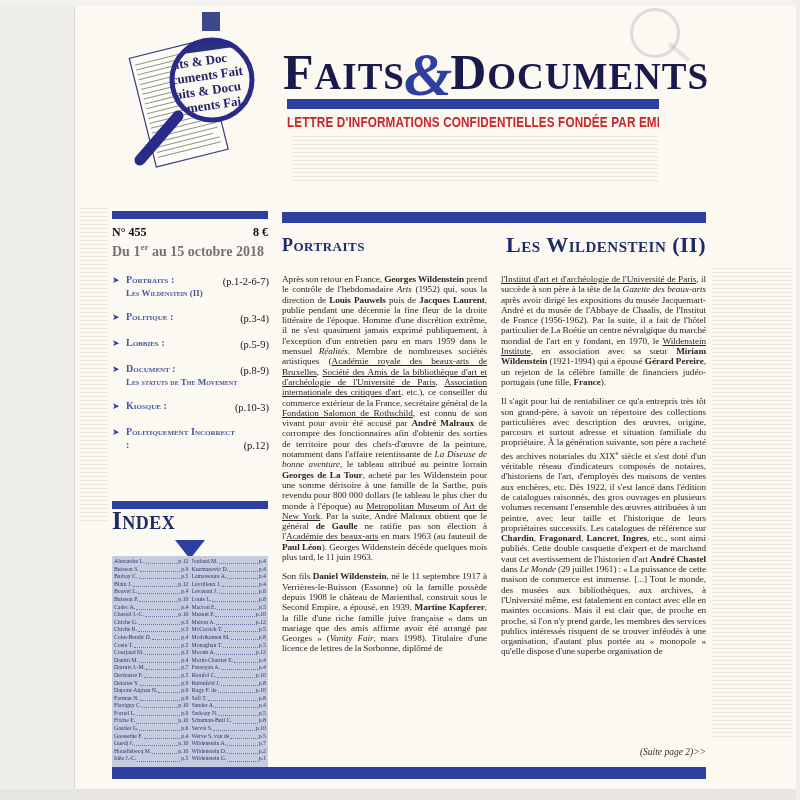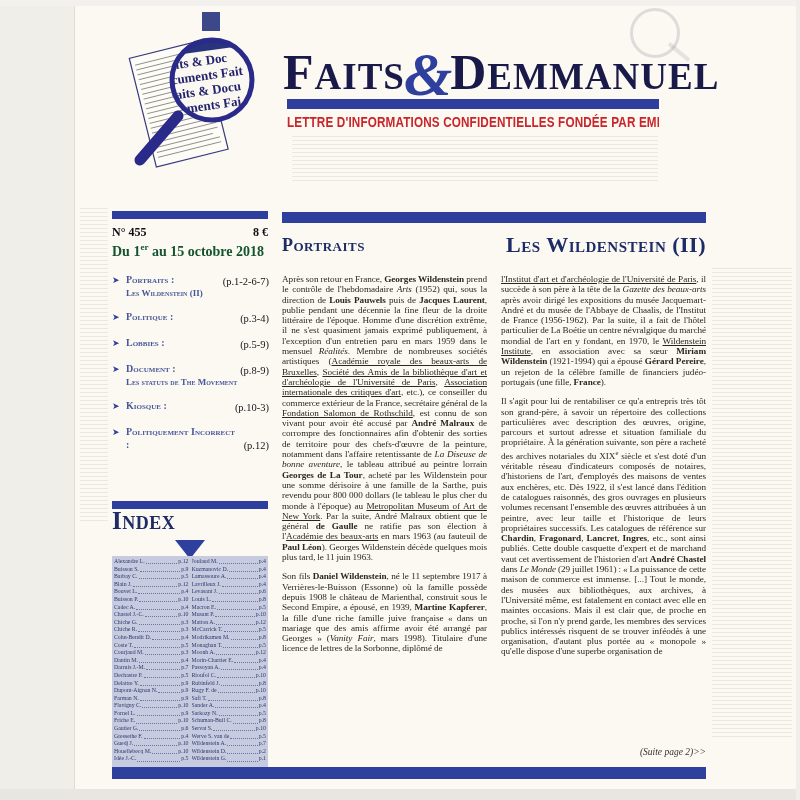--- a/index.html
+++ b/index.html
@@ -42,21 +42,21 @@
 
   
   .sc-head{font-variant:small-caps;font-weight:bold;color:var(--heading_navy);letter-spacing:.5px;}
   .blue-rule{position:absolute;background:var(--blue_bar);}
 
   
   .som-heading{position:absolute;left:112px;top:182px;font-size:25px;line-height:28px;}
   .rule-som{left:112px;top:211px;width:156px;height:8px;}
   .issue-row{position:absolute;left:112px;top:225px;width:156px;display:flex;justify-content:space-between;
     font-weight:bold;font-size:12px;color:#101014;}
-  .date-row{position:absolute;left:112px;top:242px;width:160px;font-weight:bold;font-size:14px;color:#14532d;}
+  .date-row{position:absolute;left:112px;top:242px;width:160px;font-weight:bold;font-size:14px;color:#737373;}
   .date-row sup{font-size:9px;}
   .som-items{position:absolute;left:112px;top:274px;width:157px;}
   .som-item{margin-bottom:13px;}
   .som-item .row{display:flex;align-items:flex-start;}
   .som-arrow{width:14px;font-size:9px;line-height:13px;color:var(--blue_bar);flex:none;}
   .som-label{flex:1;font-variant:small-caps;font-weight:bold;font-size:10px;line-height:12.5px;
     color:var(--som_label);}
   .som-pages{font-size:10.5px;color:#15151a;align-self:flex-end;white-space:nowrap;margin-left:3px;}
   .som-sub{margin:1px 0 0 14px;font-variant:small-caps;font-size:9px;color:var(--som_label);font-weight:bold;}
 
@@ -147,21 +147,21 @@
       <g transform="rotate(-8 100 60)" fill="#23236e" font-family="Liberation Serif, serif" font-weight="bold" font-size="13">
         <text x="66" y="44">its &amp; Doc</text>
         <text x="60" y="59">cuments Fait</text>
         <text x="62" y="74">aits &amp; Docu</text>
         <text x="64" y="89">uments Fai</text>
       </g>
     </g>
     <circle cx="100" cy="60" r="40" fill="none" stroke="#2a2a8a" stroke-width="5"></circle>
   </svg>
 
-  <div class="masthead-title"><span class="cap">F</span><span class="caps-rest">AITS</span><span class="amp">&amp;</span><span class="cap">D</span><span class="caps-rest">EMMANUEL</span></div>
+  <div class="masthead-title"><span class="cap">F</span><span class="caps-rest">AITS</span><span class="amp">&amp;</span><span class="cap">D</span><span class="caps-rest">OCUMENTS</span></div>
   <div class="title-bar"></div>
   <div class="tagline">
     <span class="tagline-inner">LETTRE D'INFORMATIONS CONFIDENTIELLES FONDÉE PAR EMMANUEL RATIER</span>
   </div>
 
   <div class="blue-rule rule-som"></div>
   <div class="issue-row">
     <span>N° 455</span>
     <span>8 €</span>
   </div>

